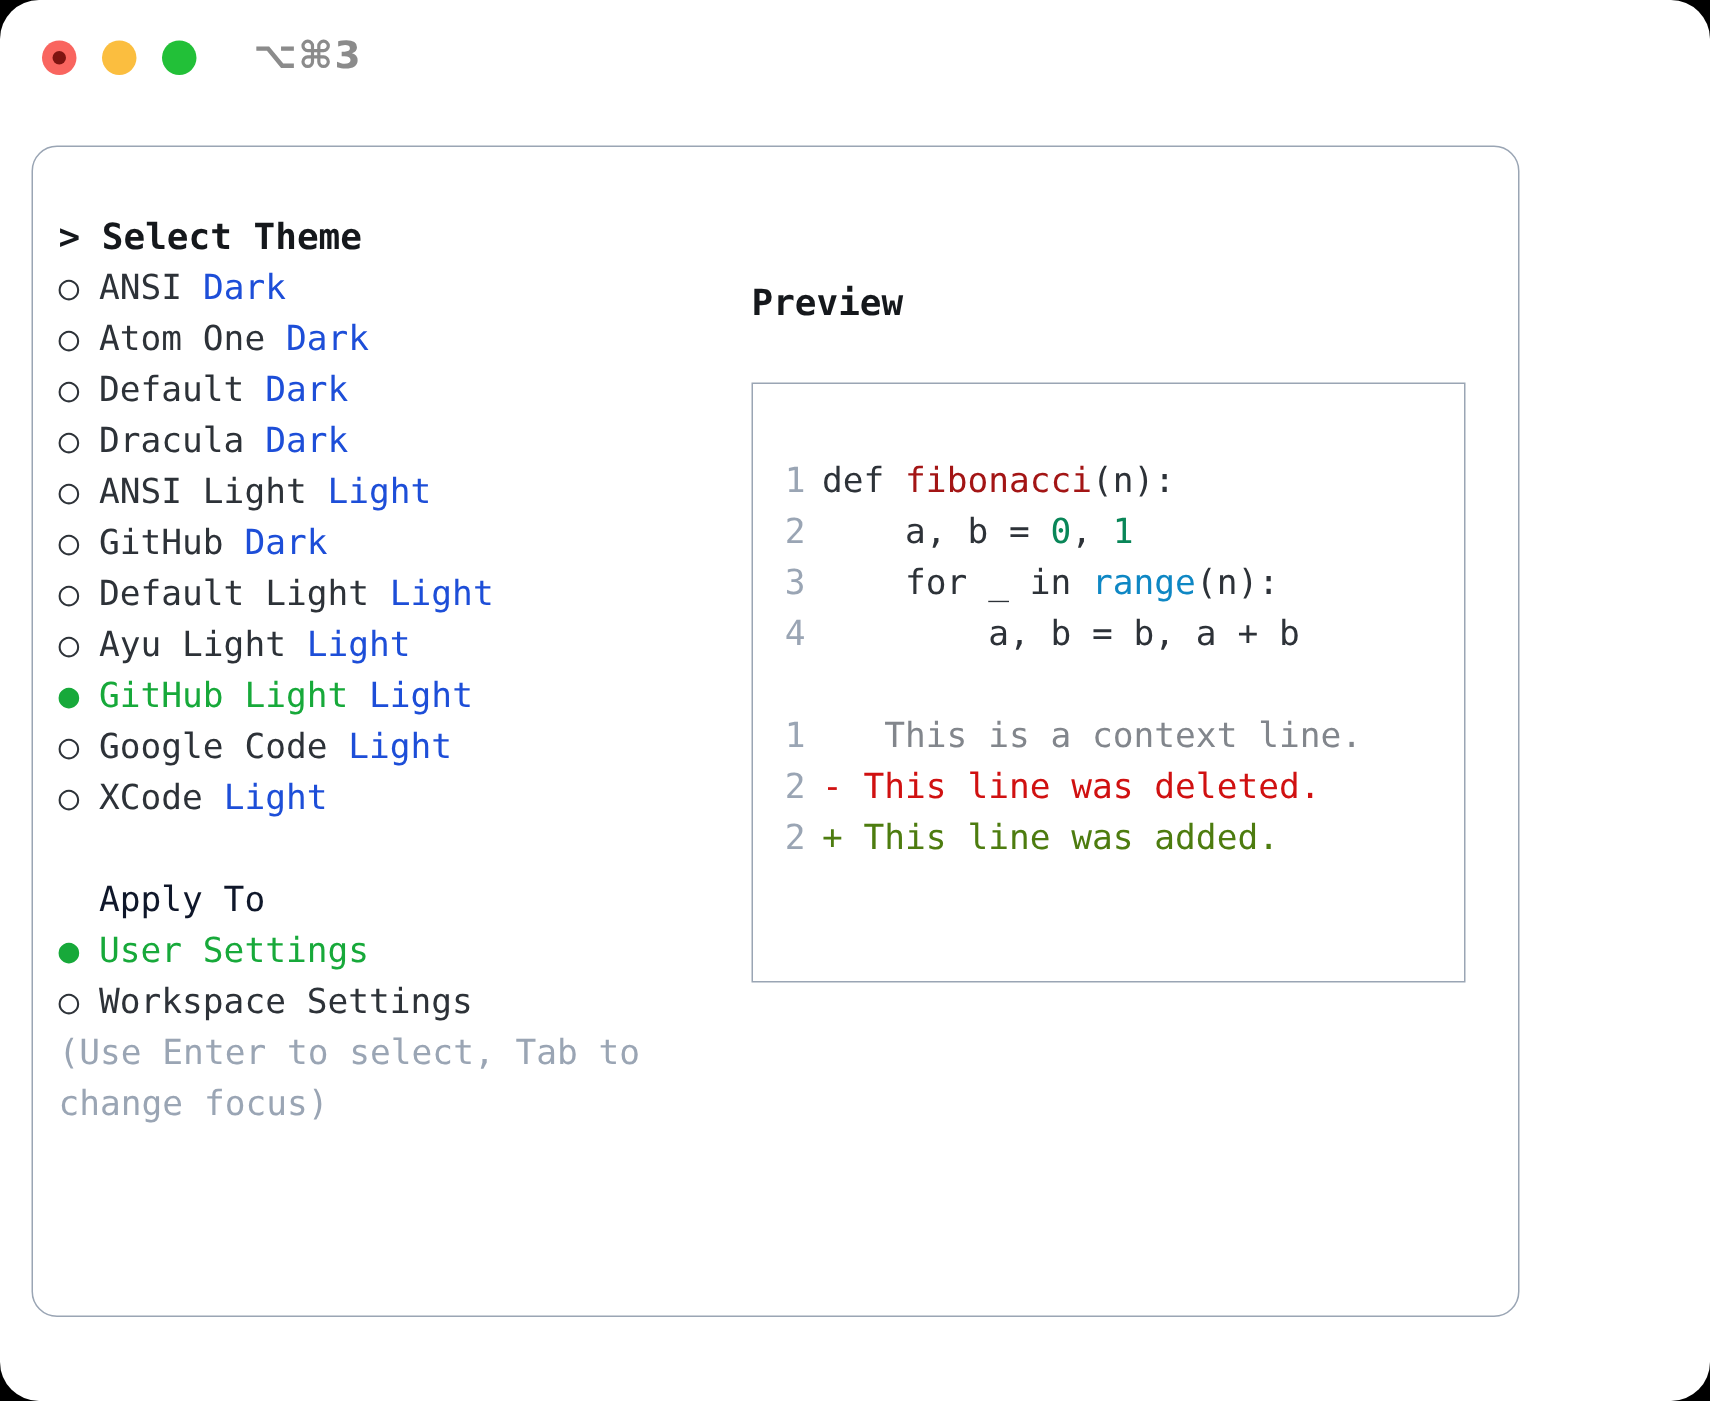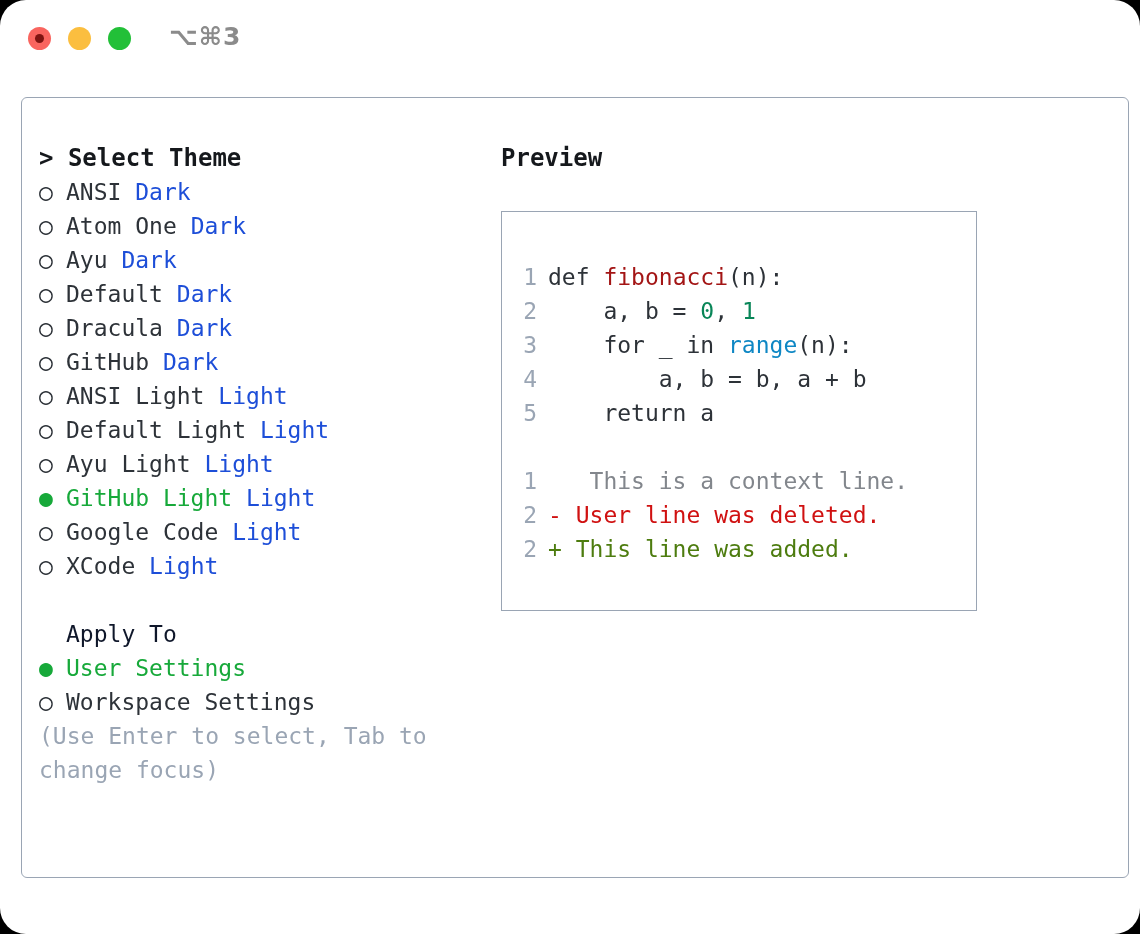--- a/index.html
+++ b/index.html
@@ -58,24 +58,24 @@
     color: #8b8b8b;
     letter-spacing: 1px;
     font-family: "DejaVu Sans", "Liberation Sans", sans-serif;
   }
 
   
   .panel {
     position: absolute;
     left: 21px;
     top: 97px;
-    width: 1108px;
+    width: 992px;
     height: 781px;
     border: 1.6px solid #9aa5b4;
-    border-radius: 6px;
+    border-radius: 17px;
     box-sizing: border-box;
   }
 
   
   .left-col {
     position: absolute;
     left: 17px;
     top: 43px;
     width: 430px;
   }
@@ -124,20 +124,21 @@
     position: absolute;
     left: 479px;
     top: 43px;
     width: 500px;
   }
   .preview-title {
     font-size: 24px;
     font-weight: bold;
     color: #15181c;
     line-height: 34px;
+    margin-top: 44px;
   }
   .preview-box {
     margin-top: 36px;
     width: 476px;
     height: 400px;
     border: 1.6px solid #9aa5b4;
     box-sizing: border-box;
     position: relative;
   }
   .code-area {
@@ -181,25 +182,24 @@
 
   <div class="panel">
 
     <div class="left-col">
 
       <div class="row header-row">&gt; Select Theme</div>
 
       <div id="theme-list">
           <div class="row"><span class="marker">○</span><span>ANSI</span><span> </span><span class="tag">Dark</span></div>
           <div class="row"><span class="marker">○</span><span>Atom One</span><span> </span><span class="tag">Dark</span></div>
-          <div class="row"><span class="marker">○</span><span>Ayu</span><span> </span><span class="tag">Dark</span></div>
           <div class="row"><span class="marker">○</span><span>Default</span><span> </span><span class="tag">Dark</span></div>
           <div class="row"><span class="marker">○</span><span>Dracula</span><span> </span><span class="tag">Dark</span></div>
+          <div class="row"><span class="marker">○</span><span>ANSI Light</span><span> </span><span class="tag">Light</span></div>
           <div class="row"><span class="marker">○</span><span>GitHub</span><span> </span><span class="tag">Dark</span></div>
-          <div class="row"><span class="marker">○</span><span>ANSI Light</span><span> </span><span class="tag">Light</span></div>
           <div class="row"><span class="marker">○</span><span>Default Light</span><span> </span><span class="tag">Light</span></div>
           <div class="row"><span class="marker">○</span><span>Ayu Light</span><span> </span><span class="tag">Light</span></div>
           <div class="row"><span class="marker marker-bullet">●</span><span class="label-sel">GitHub Light</span><span> </span><span class="tag">Light</span></div>
           <div class="row"><span class="marker">○</span><span>Google Code</span><span> </span><span class="tag">Light</span></div>
           <div class="row"><span class="marker">○</span><span>XCode</span><span> </span><span class="tag">Light</span></div>
         </div>
 
       <div class="spacer-row"></div>
 
       <div class="row section-label">Apply To</div>
@@ -215,26 +215,25 @@
     <div class="right-col">
       <div class="preview-title">Preview</div>
 
       <div class="preview-box">
         <div class="code-area">
           <div id="code-lines">
               <div class="code-line"><span class="lineno">1</span><span>def </span><span class="tok-fn">fibonacci</span><span>(n):</span></div>
               <div class="code-line"><span class="lineno">2</span><span>    a, b = </span><span class="tok-num">0</span><span>, </span><span class="tok-num">1</span></div>
               <div class="code-line"><span class="lineno">3</span><span>    for _ in </span><span class="tok-call">range</span><span>(n):</span></div>
               <div class="code-line"><span class="lineno">4</span><span>        a, b = b, a + b</span></div>
-              <div class="code-line"><span class="lineno">5</span><span>    return a</span></div>
             </div>
           <div class="diff-gap"></div>
           <div id="diff-lines">
               <div class="code-line"><span class="lineno">1</span><span class="diff-ctx">   This is a context line.</span></div>
-              <div class="code-line"><span class="lineno">2</span><span class="diff-del">- User line was deleted.</span></div>
+              <div class="code-line"><span class="lineno">2</span><span class="diff-del">- This line was deleted.</span></div>
               <div class="code-line"><span class="lineno">2</span><span class="diff-add">+ This line was added.</span></div>
             </div>
         </div>
       </div>
     </div>
 
   </div>
 </div>
 
 </body></html>

